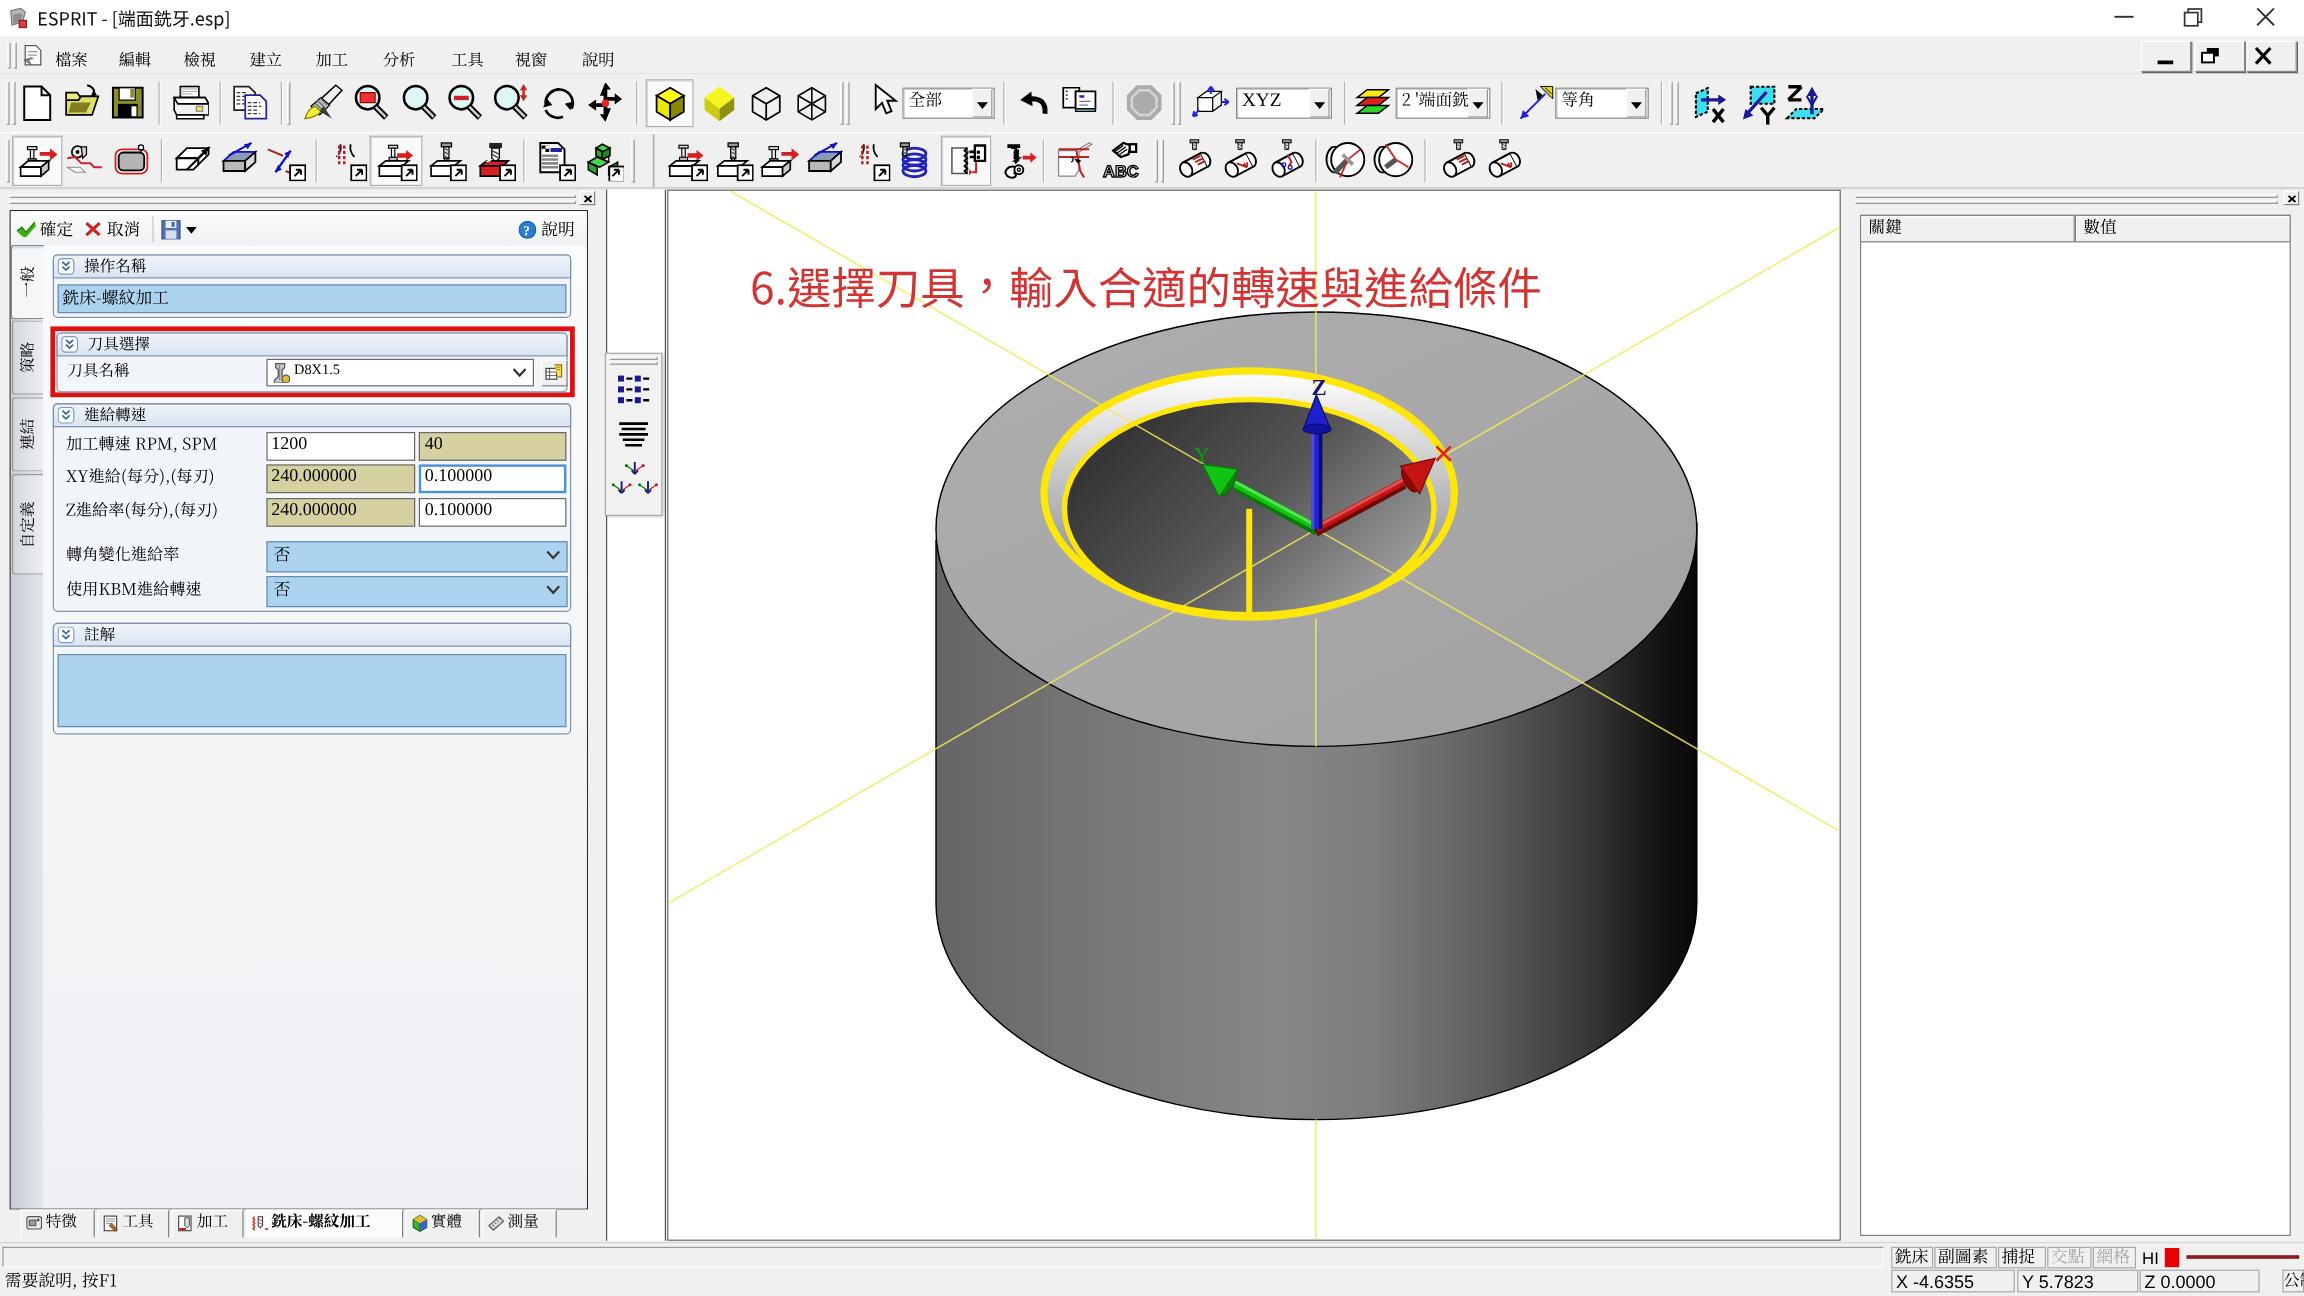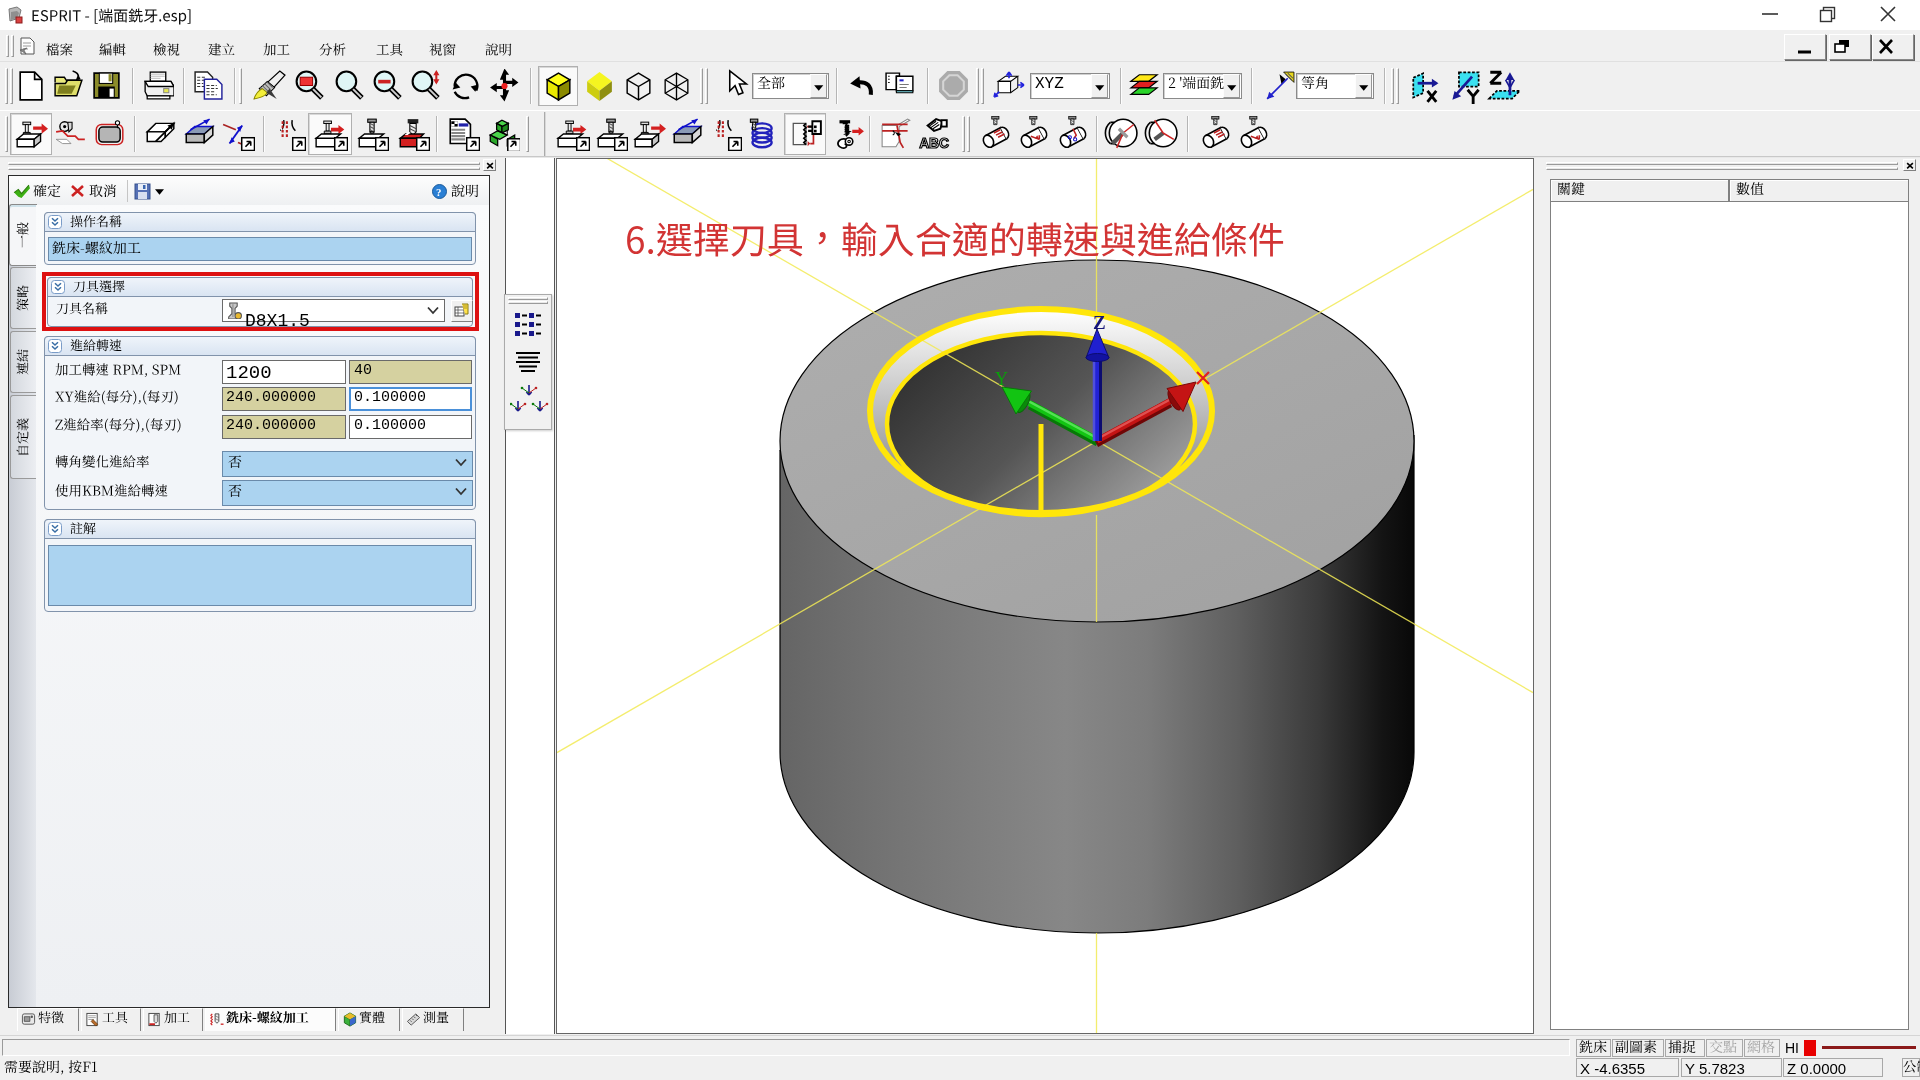--- a/index.html
+++ b/index.html
@@ -1,16 +1,16 @@
 <!DOCTYPE html>
 <html><head><meta charset="utf-8"><style>
 *{margin:0;padding:0;box-sizing:border-box}
 body{width:1920px;height:1080px;position:relative;overflow:hidden;background:#f0f0f0;
  font-family:"Liberation Sans",sans-serif;-webkit-font-smoothing:antialiased}
-.ser{font-family:Liberation Mono, monospace}
+.ser{font-family:Liberation Serif, serif}
 .abs{position:absolute}
 .fld{position:absolute;border:1px solid #6a6a6a;background:#fff}
 .grip-v{position:absolute;width:3px;border-top:1px solid #fff;border-left:1px solid #fff;border-bottom:1px solid #9a9a9a;border-right:1px solid #9a9a9a;background:#e8e8e8}
 .grip-h{position:absolute;height:3px;border-top:1px solid #fff;border-left:1px solid #fff;border-bottom:1px solid #9a9a9a;border-right:1px solid #9a9a9a;background:#e8e8e8}
 .tbtn{position:absolute}
 .press{background:#fafafa;border:1px solid #b0b0b0;box-shadow:inset 1px 1px 0 #d8d8d8}
 .combo{position:absolute;background:#fff;border:1px solid #8a8a8a;box-shadow:inset 1px 1px 0 #d0d0d0}
 .cbtn{position:absolute;right:1px;top:1px;bottom:1px;width:17px;background:#f0f0f0;border:1px solid #969696;border-top-color:#fdfdfd;border-left-color:#fdfdfd}
 .cell{position:absolute;border:1px solid #a8a8a8;background:#f0f0f0}
 </style></head><body>
@@ -668,21 +668,21 @@
   </svg>
 <svg style="position:absolute;left:56px;top:302px;overflow:visible" width="54" height="16">
     <path transform="translate(0 11.2)" d="M1.1 -9.3L1.2 -9L5.3 -9C5.2 -5.7 4.9 -2.1 0.5 0.8L0.7 1C5.7 -1.7 6.1 -5.4 6.3 -9L10.5 -9C10.3 -4.6 10.1 -1 9.6 -0.5C9.4 -0.4 9.3 -0.3 9 -0.3C8.7 -0.3 7.6 -0.4 6.9 -0.5L6.8 -0.3C7.5 -0.2 8.2 0 8.4 0.2C8.6 0.3 8.7 0.6 8.7 0.9C9.4 0.9 9.9 0.7 10.3 0.2C11 -0.6 11.2 -4.1 11.3 -8.8C11.6 -8.9 11.8 -8.9 11.9 -9L10.8 -9.9L10.3 -9.3ZM20.7 -1.6L20.7 -1.4C22.4 -0.7 23.6 0.1 24.2 0.8C25.1 1.6 26.5 -0.4 20.7 -1.6ZM17.6 -1.8C16.8 -1 15.1 0.2 13.6 0.8L13.7 1C15.4 0.5 17.2 -0.4 18.2 -1.1C18.5 -1 18.7 -1.1 18.8 -1.2ZM17 -7.8L22 -7.8L22 -6.4L17 -6.4ZM17 -8.2L17 -9.7L22 -9.7L22 -8.2ZM16.2 -10L16.2 -2.5L13.5 -2.5L13.7 -2.1L25.2 -2.1C25.4 -2.1 25.5 -2.2 25.5 -2.3C25.1 -2.7 24.3 -3.3 24.3 -3.3L23.7 -2.5L22.9 -2.5L22.9 -9.5C23.2 -9.6 23.4 -9.7 23.5 -9.8L22.4 -10.6L21.9 -10L17.2 -10L16.2 -10.5ZM17 -6L22 -6L22 -4.5L17 -4.5ZM17 -4.1L22 -4.1L22 -2.5L17 -2.5ZM34.6 -9C33.9 -7.8 33 -6.6 31.8 -5.6C32 -6.1 31.5 -7.1 29.7 -7.7C30.2 -8.1 30.6 -8.5 31 -9ZM31.2 -10.9C30.3 -9.1 28.5 -7.1 26.7 -6L26.9 -5.8C27.8 -6.3 28.7 -6.8 29.4 -7.5C30.1 -6.9 30.9 -6.1 31.2 -5.4C31.3 -5.4 31.4 -5.3 31.5 -5.3C30.1 -4.1 28.3 -3.1 26.4 -2.4L26.6 -2.2C27.9 -2.6 29.1 -3.1 30.2 -3.7L30.2 1L30.3 1C30.8 1 31 0.8 31 0.7L31 0L36.4 0L36.4 1L36.5 1C36.8 1 37.3 0.7 37.3 0.7L37.3 -3.6C37.5 -3.7 37.8 -3.8 37.8 -3.9L36.8 -4.7L36.3 -4.2L31.2 -4.2L31.1 -4.2C33.1 -5.5 34.6 -7.1 35.7 -8.8C36 -8.9 36.2 -8.9 36.3 -9L35.3 -10L34.6 -9.4L31.4 -9.4C31.6 -9.7 31.9 -10 32.1 -10.3C32.4 -10.2 32.5 -10.3 32.6 -10.4ZM36.4 -0.4L31 -0.4L31 -3.8L36.4 -3.8ZM50.6 -9.9L49.6 -10.8C48.4 -10.4 45.8 -9.8 43.8 -9.5L43.8 -9.3C46.1 -9.3 48.6 -9.7 50 -10C50.3 -9.9 50.5 -9.9 50.6 -9.9ZM50.7 -9.1L49.5 -9.6C49.2 -8.6 48.7 -7.4 48.3 -6.7L48.5 -6.6C49.1 -7.2 49.8 -8.1 50.2 -8.9C50.5 -8.9 50.6 -9 50.7 -9.1ZM46.3 -9.4L46.1 -9.3C46.5 -8.9 46.9 -8.2 47 -7.6C47.7 -7 48.5 -8.5 46.3 -9.4ZM44.4 -9L44.2 -8.9C44.6 -8.5 45 -7.7 45 -7.1C45.7 -6.5 46.5 -8 44.4 -9ZM43.5 -7.6L43 -6.9L42.4 -6.9L42.4 -9.6C42.9 -9.8 43.4 -9.9 43.7 -10C44 -9.9 44.3 -9.9 44.4 -10L43.3 -10.9C42.5 -10.4 40.9 -9.6 39.6 -9.3L39.7 -9C40.3 -9.1 41 -9.3 41.6 -9.4L41.6 -6.9L39.6 -6.9L39.7 -6.5L41.4 -6.5C41 -4.7 40.4 -2.9 39.4 -1.5L39.6 -1.3C40.4 -2.2 41.1 -3.3 41.6 -4.4L41.6 1L41.8 1C42.2 1 42.4 0.8 42.4 0.7L42.4 -5.5C42.9 -4.9 43.3 -4.1 43.5 -3.5C44.2 -3 44.8 -4.5 42.4 -5.9L42.4 -6.5L44.1 -6.5C44.3 -6.5 44.4 -6.5 44.5 -6.7C44.1 -7.1 43.5 -7.6 43.5 -7.6ZM46.9 -4.4L45.3 -4.4L45.3 -5.9L46.9 -5.9ZM47.6 -4.4L47.6 -5.9L49.3 -5.9L49.3 -4.4ZM46.9 -4.1L46.9 -2.4L45.3 -2.4L45.3 -4.1ZM47.6 -4.1L49.3 -4.1L49.3 -2.4L47.6 -2.4ZM45.3 0.7L45.3 -2L49.3 -2L49.3 -0.3C49.3 -0.1 49.2 0 49 0C48.8 0 47.7 -0.1 47.7 -0.1L47.7 0.1C48.2 0.1 48.4 0.2 48.6 0.4C48.8 0.5 48.8 0.7 48.9 0.9C50 0.8 50.1 0.4 50.1 -0.2L50.1 -2L51.3 -2C51.5 -2 51.6 -2.1 51.6 -2.2C51.3 -2.6 50.7 -3.2 50.7 -3.2L50.3 -2.4L50.1 -2.4L50.1 -5.8C50.3 -5.8 50.6 -5.9 50.7 -6L49.6 -6.9L49.2 -6.3L47.6 -6.3L47.6 -6.9C47.9 -7 48 -7.1 48.1 -7.3L46.9 -7.4L46.9 -6.3L45.4 -6.3L44.5 -6.7L44.5 -2.4L43.1 -2.4L43.2 -2L44.5 -2L44.5 1L44.7 1C45 1 45.3 0.8 45.3 0.7Z" fill="#000"></path>
   </svg>
 <div class="fld" style="left:222px;top:299px;width:223px;height:23px"></div>
 <svg style="position:absolute;left:226px;top:302px;" width="16" height="17" viewBox="0 0 14 16">
     <path d="M3 1h7v3l-2 2v5l3 3v2H2v-2l3-3V6L3 4z" fill="#c8c8c8" stroke="#555" stroke-width="1"></path>
     <path d="M6 2v12" stroke="#888"></path>
     <circle cx="11" cy="13" r="3" fill="#e8b830" stroke="#555"></circle>
   </svg>
-<div class="abs ser" style="left:245px;top:311px;font-size:18px">D8X1.5</div>
+<div class="abs ser" style="left:245px;top:301px;font-size:12px">D8X1.5</div>
 <svg style="position:absolute;left:427px;top:306px;" width="12" height="9" viewBox="0 0 12 8">
     <path d="M1 1l5 5.5L11 1" fill="none" stroke="#333" stroke-width="1.8"></path>
   </svg>
 <div style="position:absolute;left:451px;top:300px;width:22px;height:22px;background:#f0f0f0;border:1px solid #808080;border-top-color:#fff;border-left-color:#fff"></div>
 <svg style="position:absolute;left:454px;top:303px;" width="16" height="16" viewBox="0 0 16 16">
     <rect x="1" y="4" width="9" height="9" fill="#fff" stroke="#444"></rect>
     <path d="M1 7h9M1 10h9M4 4v9" stroke="#444" stroke-width=".7"></path>
     <path d="M8 1h6v10h-3" fill="#ffe14a" stroke="#8a7a10"></path>
     <path d="M9 3h4M9 5h4" stroke="#8a7a10" stroke-width=".7"></path>
   </svg>
@@ -692,21 +692,21 @@
     <rect x=".5" y=".5" width="13" height="13" rx="3" fill="#fff" stroke="#7a9cc8"></rect>
     <path d="M4 3.2l3 2.8 3-2.8M4 7.2l3 2.8 3-2.8" fill="none" stroke="#3a6ea5" stroke-width="1.5"></path>
   </svg>
 <svg style="position:absolute;left:70px;top:339px;overflow:visible" width="54" height="16">
     <path transform="translate(0 11.2)" d="M1.4 -10.9L1.3 -10.8C1.8 -10.3 2.6 -9.4 2.8 -8.7C3.7 -8.2 4.2 -10 1.4 -10.9ZM7.8 -10.9L7.7 -10.8C8 -10.3 8.4 -9.6 8.4 -8.9C9.2 -8.2 10.1 -9.9 7.8 -10.9ZM1.2 -4.8C1.1 -4.8 0.9 -4.7 0.7 -4.6L1.4 -4L1.8 -4.2L3.3 -4.2C2.9 -2.4 1.9 -0.4 0.5 0.8L0.6 1C1.6 0.4 2.4 -0.5 3 -1.4C4 0.3 5.5 0.7 8.2 0.7C9.1 0.7 11.2 0.7 12 0.7C12 0.3 12.2 0 12.6 0L12.6 -0.2C11.5 -0.2 9.2 -0.2 8.2 -0.2C5.6 -0.2 4.1 -0.4 3.2 -1.7C3.6 -2.5 4 -3.3 4.2 -4.1C4.5 -4.1 4.6 -4.2 4.7 -4.3L3.8 -5.1L3.2 -4.6L2 -4.6C2.5 -5.3 3.3 -6.4 3.7 -7C4 -7 4.3 -7.1 4.5 -7.2L3.5 -8.1L3 -7.6L0.7 -7.6L0.8 -7.2L2.9 -7.2C2.5 -6.5 1.8 -5.5 1.2 -4.8ZM11 -9.3L10.5 -8.5L6.4 -8.5L6.2 -8.6C6.4 -9.1 6.7 -9.7 6.9 -10.2C7.2 -10.2 7.3 -10.3 7.4 -10.5L6 -10.9C5.6 -9 4.8 -7 4 -5.8L4.2 -5.7C4.6 -6.1 5 -6.6 5.4 -7.2L5.4 -0.7L5.5 -0.7C5.9 -0.7 6.2 -0.9 6.2 -0.9L6.2 -1.6L12 -1.6C12.1 -1.6 12.3 -1.7 12.3 -1.8C11.9 -2.2 11.2 -2.8 11.2 -2.8L10.6 -2L9.1 -2L9.1 -3.8L11.5 -3.8C11.6 -3.8 11.8 -3.9 11.8 -4.1C11.4 -4.4 10.8 -5 10.8 -5L10.2 -4.2L9.1 -4.2L9.1 -6L11.5 -6C11.6 -6 11.8 -6.1 11.8 -6.2C11.4 -6.6 10.8 -7.1 10.8 -7.1L10.2 -6.4L9.1 -6.4L9.1 -8.2L11.8 -8.2C11.9 -8.2 12.1 -8.2 12.1 -8.4C11.7 -8.8 11 -9.3 11 -9.3ZM8.3 -2L6.2 -2L6.2 -3.8L8.3 -3.8ZM8.3 -4.2L6.2 -4.2L6.2 -6L8.3 -6ZM8.3 -6.4L6.2 -6.4L6.2 -8.2L8.3 -8.2ZM23 -6.9L22.4 -6.2L19.1 -6.2L19.3 -5.8L23.7 -5.8C23.9 -5.8 24 -5.8 24.1 -6C23.7 -6.4 23 -6.9 23 -6.9ZM14.7 -2.4L14.4 -2.4C14.5 -1.5 14.1 -0.6 13.7 -0.2C13.5 0 13.4 0.3 13.5 0.5C13.7 0.7 14.2 0.6 14.4 0.3C14.7 -0.1 15 -1.1 14.7 -2.4ZM16.9 -2.8L16.8 -2.7C17.1 -2.1 17.5 -1.2 17.5 -0.4C18.2 0.2 19 -1.4 16.9 -2.8ZM15.7 -2.5L15.5 -2.5C15.7 -1.8 15.8 -0.7 15.7 0.1C16.3 0.9 17.2 -0.7 15.7 -2.5ZM16.7 -5.6L16.5 -5.5C16.8 -5.1 17 -4.6 17.2 -4.1L14.5 -3.9C15.8 -5.1 17.1 -6.7 17.8 -7.9C18.1 -7.8 18.3 -7.9 18.3 -8L17.2 -8.7C17 -8.3 16.7 -7.6 16.3 -7C15.5 -7 14.9 -7 14.4 -7C15.2 -7.8 16.1 -9.1 16.7 -10C16.9 -10 17.1 -10.1 17.1 -10.2L15.9 -10.8C15.6 -9.8 14.7 -7.9 13.9 -7.2C13.9 -7.1 13.6 -7 13.6 -7L14.1 -5.9C14.2 -5.9 14.2 -6 14.3 -6.1C14.9 -6.3 15.5 -6.4 16 -6.6C15.4 -5.6 14.6 -4.7 14 -4.1C13.9 -4 13.7 -4 13.7 -4L14.1 -2.8C14.2 -2.9 14.3 -2.9 14.4 -3.1C15.5 -3.3 16.5 -3.6 17.3 -3.8C17.3 -3.5 17.4 -3.2 17.4 -3C18.1 -2.3 18.9 -4 16.7 -5.6ZM23.3 -3.8L23.3 -0.5L19.9 -0.5L19.9 -3.8ZM19.9 0.6L19.9 -0.1L23.3 -0.1L23.3 0.8L23.4 0.8C23.7 0.8 24.1 0.6 24.1 0.5L24.1 -3.7C24.3 -3.7 24.5 -3.8 24.6 -3.9L23.6 -4.7L23.1 -4.2L19.9 -4.2L19 -4.6L19 0.9L19.2 0.9C19.5 0.9 19.9 0.7 19.9 0.6ZM22.4 -10.5L21.1 -11C20.3 -8.8 18.9 -6.9 17.5 -5.7L17.7 -5.5C19.2 -6.4 20.6 -8 21.7 -9.9C22.4 -8.3 23.6 -6.7 25 -5.8C25.1 -6.1 25.3 -6.3 25.6 -6.4L25.6 -6.6C24.2 -7.3 22.6 -8.8 21.9 -10.2L21.9 -10.3C22.2 -10.2 22.3 -10.3 22.4 -10.5ZM32.9 -2L32.7 -1.9C33.1 -1.5 33.4 -0.9 33.5 -0.4C34.2 0.3 35.1 -1.3 32.9 -2ZM32.2 -8.3L32.2 -4.7L32.4 -4.7C32.7 -4.7 33 -4.9 33 -5L33 -5.4L34.5 -5.4L34.5 -4.1C33.3 -4 32.4 -3.9 31.8 -3.9L32.3 -2.9C32.4 -3 32.5 -3 32.6 -3.2C34.5 -3.5 35.9 -3.8 36.9 -4.1C37.2 -3.8 37.4 -3.5 37.5 -3.3C38.3 -2.9 38.6 -4.4 36 -5L35.9 -4.9C36.2 -4.8 36.4 -4.5 36.7 -4.3L35.3 -4.2L35.3 -5.4L36.8 -5.4L36.8 -4.9L36.9 -4.9C37.2 -4.9 37.6 -5.1 37.6 -5.2L37.6 -7.9C37.8 -7.9 38 -8 38.1 -8.1L37.1 -8.8L36.7 -8.3L35.3 -8.3L35.3 -9.2L38.1 -9.2C38.2 -9.2 38.4 -9.3 38.4 -9.4C38 -9.8 37.3 -10.3 37.3 -10.3L36.8 -9.6L35.3 -9.6L35.3 -10.4C35.6 -10.4 35.7 -10.5 35.8 -10.7L34.5 -10.9L34.5 -9.6L31.9 -9.6L32 -9.2L34.5 -9.2L34.5 -8.3L33.1 -8.3L32.2 -8.7ZM34.5 -6.7L34.5 -5.7L33 -5.7L33 -6.7ZM35.3 -6.7L36.8 -6.7L36.8 -5.7L35.3 -5.7ZM34.5 -7L33 -7L33 -8L34.5 -8ZM35.3 -7L35.3 -8L36.8 -8L36.8 -7ZM35.7 -3.6L35.7 -2.5L31.8 -2.5L31.9 -2.1L35.7 -2.1L35.7 -0.2C35.7 0 35.6 0 35.4 0C35.2 0 34 -0.1 34 -0.1L34 0.1C34.5 0.2 34.8 0.3 35 0.4C35.1 0.6 35.2 0.8 35.2 1C36.4 0.9 36.5 0.5 36.5 -0.2L36.5 -2.1L38.2 -2.1C38.4 -2.1 38.5 -2.1 38.5 -2.3C38.2 -2.7 37.6 -3.1 37.6 -3.1L37.1 -2.5L36.5 -2.5L36.5 -3.1C36.8 -3.2 36.9 -3.3 37 -3.5ZM27.1 -7.6L27.1 -2.9L27.2 -2.9C27.5 -2.9 27.9 -3 27.9 -3.1L27.9 -3.6L28.8 -3.6L28.8 -2.1L26.5 -2.1L26.6 -1.7L28.8 -1.7L28.8 1L29 1C29.4 1 29.6 0.8 29.6 0.7L29.6 -1.7L31.7 -1.7C31.9 -1.7 32 -1.8 32 -1.9C31.6 -2.3 31 -2.8 31 -2.8L30.4 -2.1L29.6 -2.1L29.6 -3.6L30.6 -3.6L30.6 -3L30.7 -3C30.9 -3 31.3 -3.2 31.3 -3.3L31.3 -7.1C31.6 -7.1 31.7 -7.2 31.8 -7.3L30.9 -8.1L30.5 -7.6L29.6 -7.6L29.6 -8.7L31.7 -8.7C31.9 -8.7 32.1 -8.8 32.1 -8.9C31.7 -9.3 31 -9.8 31 -9.8L30.5 -9.1L29.6 -9.1L29.6 -10.4C29.9 -10.5 30 -10.6 30.1 -10.8L28.8 -10.9L28.8 -9.1L26.6 -9.1L26.7 -8.7L28.8 -8.7L28.8 -7.6L27.9 -7.6L27.1 -8ZM28.9 -5.4L28.9 -4L27.9 -4L27.9 -5.4ZM29.6 -5.4L30.6 -5.4L30.6 -4L29.6 -4ZM28.9 -5.8L27.9 -5.8L27.9 -7.2L28.9 -7.2ZM29.6 -5.8L29.6 -7.2L30.6 -7.2L30.6 -5.8ZM40.4 -10.9L40.3 -10.8C40.8 -10.3 41.6 -9.4 41.8 -8.7C42.7 -8.2 43.2 -10 40.4 -10.9ZM40.2 -4.8C40.1 -4.8 39.9 -4.7 39.7 -4.6L40.4 -4L40.8 -4.2L42.3 -4.2C41.9 -2.4 40.9 -0.4 39.5 0.8L39.6 1C40.6 0.4 41.4 -0.5 42 -1.4C43 0.3 44.5 0.7 47.2 0.7C48.1 0.7 50.2 0.7 51 0.7C51 0.3 51.2 0 51.6 0L51.6 -0.2C50.5 -0.2 48.2 -0.2 47.2 -0.2C44.6 -0.2 43.1 -0.4 42.2 -1.7C42.6 -2.5 43 -3.3 43.2 -4.1C43.5 -4.1 43.6 -4.2 43.7 -4.3L42.8 -5.1L42.2 -4.6L41 -4.6C41.5 -5.3 42.3 -6.4 42.7 -7C43 -7 43.3 -7.1 43.5 -7.2L42.5 -8.1L42 -7.6L39.6 -7.6L39.8 -7.2L41.9 -7.2C41.5 -6.5 40.8 -5.5 40.2 -4.8ZM49.9 -9.9L49.3 -9.2L47.5 -9.2L47.5 -10.4C47.9 -10.5 48 -10.6 48 -10.8L46.7 -10.9L46.7 -9.2L43.4 -9.2L43.5 -8.8L46.7 -8.8L46.7 -7.5L45 -7.5L44.2 -7.9L44.2 -4.2L44.3 -4.2C44.6 -4.2 45 -4.4 45 -4.5L45 -4.9L46.4 -4.9C45.7 -3.6 44.6 -2.4 43.3 -1.5L43.4 -1.3C44.7 -2 45.9 -2.8 46.7 -3.9L46.7 -0.5L46.9 -0.5C47.2 -0.5 47.5 -0.7 47.5 -0.8L47.5 -4.2C48.5 -3.5 49.6 -2.5 50 -1.7C51 -1.2 51.3 -3.2 47.5 -4.4L47.5 -4.9L49.3 -4.9L49.3 -4.3L49.4 -4.3C49.7 -4.3 50.1 -4.5 50.1 -4.6L50.1 -7C50.3 -7 50.5 -7.1 50.6 -7.2L49.6 -8L49.1 -7.5L47.5 -7.5L47.5 -8.8L50.7 -8.8C50.9 -8.8 51 -8.9 51 -9C50.6 -9.4 49.9 -9.9 49.9 -9.9ZM46.7 -7.1L46.7 -5.3L45 -5.3L45 -7.1ZM47.5 -7.1L49.3 -7.1L49.3 -5.3L47.5 -5.3Z" fill="#000"></path>
   </svg>
 <svg style="position:absolute;left:55px;top:363px;overflow:visible" width="128" height="17">
     <path transform="translate(0 11.6)" d="M8 -9L8 0.7L8.1 0.7C8.5 0.7 8.8 0.5 8.8 0.4L8.8 -0.6L11.3 -0.6L11.3 0.6L11.5 0.6C11.8 0.6 12.2 0.3 12.2 0.2L12.2 -8.4C12.5 -8.5 12.8 -8.6 12.9 -8.7L11.7 -9.6L11.2 -9L8.9 -9L8 -9.5ZM11.3 -1L8.8 -1L8.8 -8.6L11.3 -8.6ZM2.9 -11.3C2.9 -10.3 2.9 -9.4 2.9 -8.4L0.7 -8.4L0.8 -8L2.9 -8C2.8 -4.9 2.3 -1.7 0.4 0.8L0.6 1C3.1 -1.5 3.6 -4.9 3.8 -8L5.7 -8C5.6 -3.7 5.4 -1 4.9 -0.5C4.8 -0.4 4.7 -0.3 4.4 -0.3C4.1 -0.3 3.2 -0.4 2.7 -0.5L2.6 -0.2C3.2 -0.2 3.7 0 3.9 0.1C4.1 0.3 4.1 0.5 4.1 0.8C4.7 0.8 5.3 0.6 5.6 0.2C6.2 -0.5 6.5 -3.2 6.6 -7.9C6.9 -7.9 7.1 -8 7.2 -8.1L6.1 -9L5.6 -8.4L3.8 -8.4C3.8 -9.2 3.8 -10 3.8 -10.7C4.2 -10.8 4.3 -10.9 4.3 -11.1ZM14.1 -0.5L14.2 -0.1L26.1 -0.1C26.3 -0.1 26.4 -0.1 26.5 -0.3C26 -0.7 25.2 -1.4 25.2 -1.4L24.5 -0.5L20.7 -0.5L20.7 -8.9L25.2 -8.9C25.4 -8.9 25.5 -9 25.6 -9.1C25.1 -9.6 24.3 -10.2 24.3 -10.2L23.6 -9.3L15 -9.3L15.1 -8.9L19.8 -8.9L19.8 -0.5ZM34.2 -2.1L34 -2C34.4 -1.6 34.7 -0.9 34.8 -0.4C35.6 0.3 36.4 -1.4 34.2 -2.1ZM33.5 -8.7L33.5 -4.9L33.6 -4.9C33.9 -4.9 34.3 -5.1 34.3 -5.2L34.3 -5.6L35.8 -5.6L35.8 -4.3C34.6 -4.1 33.6 -4.1 33.1 -4L33.5 -3.1C33.7 -3.1 33.8 -3.2 33.9 -3.3C35.8 -3.7 37.3 -4 38.4 -4.2C38.6 -4 38.8 -3.7 38.9 -3.4C39.7 -3 40.1 -4.6 37.4 -5.2L37.3 -5.1C37.6 -5 37.8 -4.7 38.1 -4.5L36.6 -4.3L36.6 -5.6L38.2 -5.6L38.2 -5.1L38.4 -5.1C38.7 -5.1 39.1 -5.3 39.1 -5.4L39.1 -8.2C39.3 -8.2 39.5 -8.3 39.5 -8.4L38.6 -9.1L38.1 -8.7L36.6 -8.7L36.6 -9.6L39.5 -9.6C39.7 -9.6 39.9 -9.7 39.9 -9.8C39.5 -10.2 38.8 -10.7 38.8 -10.7L38.2 -10L36.6 -10L36.6 -10.8C37 -10.8 37.1 -10.9 37.1 -11.1L35.8 -11.3L35.8 -10L33.1 -10L33.2 -9.6L35.8 -9.6L35.8 -8.7L34.4 -8.7L33.5 -9.1ZM35.8 -6.9L35.8 -6L34.3 -6L34.3 -6.9ZM36.6 -6.9L38.2 -6.9L38.2 -6L36.6 -6ZM35.8 -7.3L34.3 -7.3L34.3 -8.3L35.8 -8.3ZM36.6 -7.3L36.6 -8.3L38.2 -8.3L38.2 -7.3ZM37.1 -3.8L37.1 -2.6L33 -2.6L33.1 -2.2L37.1 -2.2L37.1 -0.2C37.1 0 37 0 36.8 0C36.5 0 35.3 -0.1 35.3 -0.1L35.3 0.1C35.8 0.2 36.1 0.3 36.3 0.5C36.5 0.6 36.5 0.8 36.6 1.1C37.8 1 37.9 0.5 37.9 -0.2L37.9 -2.2L39.7 -2.2C39.9 -2.2 40 -2.2 40 -2.4C39.6 -2.8 39.1 -3.3 39.1 -3.3L38.5 -2.6L37.9 -2.6L37.9 -3.3C38.2 -3.3 38.3 -3.4 38.4 -3.6ZM28.1 -7.9L28.1 -3L28.3 -3C28.6 -3 28.9 -3.1 28.9 -3.2L28.9 -3.8L29.9 -3.8L29.9 -2.2L27.5 -2.2L27.6 -1.8L29.9 -1.8L29.9 1L30.1 1C30.5 1 30.8 0.8 30.8 0.8L30.8 -1.8L32.9 -1.8C33.1 -1.8 33.3 -1.8 33.3 -2C32.9 -2.4 32.2 -2.9 32.2 -2.9L31.6 -2.2L30.8 -2.2L30.8 -3.8L31.8 -3.8L31.8 -3.1L31.9 -3.1C32.1 -3.1 32.5 -3.3 32.5 -3.4L32.5 -7.4C32.8 -7.4 33 -7.5 33 -7.6L32.1 -8.4L31.6 -7.9L30.8 -7.9L30.8 -9.1L33 -9.1C33.2 -9.1 33.3 -9.1 33.3 -9.3C32.9 -9.7 32.2 -10.2 32.2 -10.2L31.6 -9.4L30.8 -9.4L30.8 -10.8C31.1 -10.9 31.2 -11 31.2 -11.2L29.9 -11.3L29.9 -9.4L27.7 -9.4L27.8 -9.1L29.9 -9.1L29.9 -7.9L29 -7.9L28.1 -8.3ZM30 -5.6L30 -4.1L28.9 -4.1L28.9 -5.6ZM30.7 -5.6L31.8 -5.6L31.8 -4.1L30.7 -4.1ZM30 -6L28.9 -6L28.9 -7.5L30 -7.5ZM30.7 -6L30.7 -7.5L31.8 -7.5L31.8 -6ZM41.9 -11.3L41.8 -11.2C42.4 -10.7 43.2 -9.8 43.4 -9.1C44.3 -8.5 44.9 -10.4 41.9 -11.3ZM41.8 -5C41.6 -5 41.4 -4.9 41.3 -4.8L42 -4.1L42.3 -4.4L43.9 -4.4C43.5 -2.5 42.5 -0.4 41 0.9L41.1 1.1C42.2 0.4 43 -0.5 43.6 -1.5C44.7 0.3 46.2 0.7 49 0.7C49.9 0.7 52.1 0.7 53 0.7C53 0.4 53.2 0 53.6 0L53.6 -0.2C52.5 -0.2 50 -0.2 49 -0.2C46.4 -0.2 44.8 -0.4 43.8 -1.7C44.3 -2.6 44.6 -3.4 44.8 -4.3C45.1 -4.3 45.3 -4.3 45.4 -4.5L44.4 -5.3L43.9 -4.8L42.5 -4.8C43.1 -5.5 43.9 -6.6 44.3 -7.3C44.7 -7.3 45 -7.4 45.1 -7.5L44.1 -8.4L43.6 -7.9L41.2 -7.9L41.3 -7.5L43.5 -7.5C43.1 -6.7 42.3 -5.7 41.8 -5ZM51.8 -10.3L51.2 -9.5L49.4 -9.5L49.4 -10.8C49.7 -10.9 49.8 -11 49.9 -11.2L48.5 -11.4L48.5 -9.5L45.1 -9.5L45.2 -9.2L48.5 -9.2L48.5 -7.8L46.8 -7.8L45.9 -8.2L45.9 -4.4L46 -4.4C46.4 -4.4 46.7 -4.6 46.7 -4.6L46.7 -5.1L48.2 -5.1C47.4 -3.7 46.3 -2.5 44.9 -1.6L45.1 -1.4C46.5 -2.1 47.6 -3 48.5 -4L48.5 -0.6L48.7 -0.6C49 -0.6 49.4 -0.8 49.4 -0.9L49.4 -4.3C50.3 -3.7 51.5 -2.6 51.9 -1.8C52.9 -1.3 53.3 -3.3 49.4 -4.6L49.4 -5.1L51.2 -5.1L51.2 -4.5L51.3 -4.5C51.6 -4.5 52 -4.7 52 -4.8L52 -7.2C52.3 -7.3 52.5 -7.4 52.6 -7.5L51.5 -8.3L51 -7.8L49.4 -7.8L49.4 -9.2L52.6 -9.2C52.8 -9.2 52.9 -9.2 53 -9.4C52.5 -9.8 51.8 -10.3 51.8 -10.3ZM48.5 -7.4L48.5 -5.5L46.7 -5.5L46.7 -7.4ZM49.4 -7.4L51.2 -7.4L51.2 -5.5L49.4 -5.5ZM58.2 -9.4L59.6 -9.3C59.6 -8 59.6 -6.6 59.6 -5.3L59.6 -4.5C59.6 -3.2 59.6 -1.8 59.6 -0.5L58.2 -0.4L58.2 0L62.2 0L62.2 -0.4L60.8 -0.5C60.8 -1.8 60.8 -3.2 60.8 -4.6L61.8 -4.6C63 -4.6 63.3 -4.2 63.7 -3.1L64.3 -0.8C64.5 -0.1 64.8 0.1 65.7 0.1C66.2 0.1 66.6 0.1 66.9 0L66.9 -0.4L65.6 -0.5L64.8 -3C64.6 -4 64.2 -4.6 63.1 -4.8C64.8 -5.1 65.7 -6.1 65.7 -7.3C65.7 -8.9 64.5 -9.8 62.3 -9.8L58.2 -9.8ZM60.8 -9.4L62.1 -9.4C63.8 -9.4 64.5 -8.6 64.5 -7.3C64.5 -6 63.7 -5 62.2 -5L60.8 -5C60.8 -6.7 60.8 -8.1 60.8 -9.4ZM67.8 -9.4L69.2 -9.3C69.2 -8 69.2 -6.6 69.2 -5.3L69.2 -4.5C69.2 -3.2 69.2 -1.8 69.2 -0.5L67.8 -0.4L67.8 0L72 0L72 -0.4L70.4 -0.5L70.4 -4L71.2 -4C74.1 -4 75.3 -5.3 75.3 -7C75.3 -8.7 74.1 -9.8 71.6 -9.8L67.8 -9.8ZM70.4 -4.5L70.4 -5.3C70.4 -6.7 70.4 -8 70.4 -9.4L71.6 -9.4C73.3 -9.4 74.1 -8.5 74.1 -7C74.1 -5.5 73.3 -4.5 71.2 -4.5ZM85.6 0L88.2 0L88.2 -0.4L86.8 -0.5C86.8 -1.8 86.8 -3.2 86.8 -4.5L86.8 -5.3C86.8 -6.6 86.8 -8 86.8 -9.3L88.2 -9.4L88.2 -9.8L85.6 -9.8L82.3 -1.6L78.9 -9.8L76.3 -9.8L76.3 -9.4L77.7 -9.3L77.7 -0.6L76.3 -0.4L76.3 0L79.6 0L79.6 -0.4L78.2 -0.6L78.2 -5.2L78.1 -8.8L81.7 0L82.2 0L85.7 -8.8L85.6 -4.4C85.6 -3.2 85.6 -1.8 85.6 -0.5L84.2 -0.4L84.2 0ZM90 2.4C91.2 1.9 91.9 1 91.9 -0.3C91.9 -0.6 91.9 -0.9 91.8 -1.1C91.6 -1.4 91.4 -1.4 91.1 -1.4C90.6 -1.4 90.3 -1.1 90.3 -0.6C90.3 -0.3 90.5 -0.1 90.9 0.1L91.3 0.4C91.1 1.2 90.7 1.6 89.8 2ZM100.4 0.2C102.4 0.2 103.8 -0.8 103.8 -2.5C103.8 -3.9 103.2 -4.7 101.1 -5.5L100.5 -5.8C99.4 -6.2 98.8 -6.8 98.8 -7.8C98.8 -9 99.7 -9.6 101 -9.6C101.5 -9.6 101.9 -9.5 102.3 -9.2L102.7 -7.4L103.3 -7.4L103.3 -9.3C102.7 -9.8 101.9 -10.1 100.9 -10.1C99.2 -10.1 97.8 -9.2 97.8 -7.5C97.8 -6.1 98.6 -5.3 100.2 -4.6L100.8 -4.3C102.2 -3.7 102.7 -3.2 102.7 -2.2C102.7 -0.9 101.7 -0.3 100.3 -0.3C99.6 -0.3 99.1 -0.4 98.5 -0.7L98.1 -2.6L97.6 -2.6L97.5 -0.6C98.2 -0.1 99.2 0.2 100.4 0.2ZM105.2 -9.4L106.6 -9.3C106.6 -8 106.6 -6.6 106.6 -5.3L106.6 -4.5C106.6 -3.2 106.6 -1.8 106.6 -0.5L105.2 -0.4L105.2 0L109.3 0L109.3 -0.4L107.8 -0.5L107.8 -4L108.6 -4C111.4 -4 112.6 -5.3 112.6 -7C112.6 -8.7 111.5 -9.8 109 -9.8L105.2 -9.8ZM107.8 -4.5L107.8 -5.3C107.8 -6.7 107.8 -8 107.8 -9.4L108.9 -9.4C110.6 -9.4 111.4 -8.5 111.4 -7C111.4 -5.5 110.6 -4.5 108.6 -4.5ZM122.9 0L125.6 0L125.6 -0.4L124.2 -0.5C124.1 -1.8 124.1 -3.2 124.1 -4.5L124.1 -5.3C124.1 -6.6 124.1 -8 124.2 -9.3L125.5 -9.4L125.5 -9.8L122.9 -9.8L119.6 -1.6L116.2 -9.8L113.7 -9.8L113.7 -9.4L115 -9.3L115 -0.6L113.7 -0.4L113.7 0L117 0L117 -0.4L115.5 -0.6L115.5 -5.2L115.5 -8.8L119.1 0L119.5 0L123 -8.8L123 -4.4C123 -3.2 123 -1.8 122.9 -0.5L121.6 -0.4L121.6 0Z" fill="#000"></path>
   </svg>
 <div class="fld" style="left:222px;top:360px;width:124px;height:24px;background:#fff"></div>
-<div class="abs ser" style="left:226px;top:362px;font-size:19px">1200</div>
+<div class="abs ser" style="left:226px;top:362px;font-size:15px">1200</div>
 <div class="fld" style="left:349px;top:360px;width:123px;height:24px;background:#d5d1a0;border:1px solid #6a6a6a"></div>
 <div class="abs ser" style="left:354px;top:362px;font-size:15px">40</div>
 <svg style="position:absolute;left:55px;top:390px;overflow:visible" width="125" height="17">
     <path transform="translate(0 11.6)" d="M5.7 -9.4L7.1 -9.3L5 -5.7L2.8 -9.3L4.3 -9.4L4.3 -9.8L0.4 -9.8L0.4 -9.4L1.5 -9.3L4.2 -4.8L1.5 -0.5L0.2 -0.4L0.2 0L3.5 0L3.5 -0.4L2.1 -0.6L4.4 -4.4L6.7 -0.5L5.3 -0.4L5.3 0L9.2 0L9.2 -0.4L8 -0.5L5.2 -5.3L7.7 -9.3L9 -9.4L9 -9.8L5.7 -9.8ZM15.3 -9.4L16.7 -9.3L14.4 -4.5L12.1 -9.3L13.6 -9.4L13.6 -9.8L9.8 -9.8L9.8 -9.4L10.8 -9.3L13.5 -3.9C13.5 -2.3 13.5 -1.5 13.5 -0.5L11.9 -0.4L11.9 0L16.3 0L16.3 -0.4L14.7 -0.5C14.7 -1.5 14.7 -2.3 14.7 -4L17.3 -9.3L18.5 -9.4L18.5 -9.8L15.3 -9.8ZM20.2 -11.3L20 -11.2C20.6 -10.7 21.4 -9.8 21.6 -9.1C22.5 -8.5 23.1 -10.4 20.2 -11.3ZM26.9 -11.3L26.7 -11.2C27.1 -10.7 27.5 -9.9 27.5 -9.3C28.3 -8.6 29.2 -10.3 26.9 -11.3ZM20 -5C19.8 -5 19.6 -4.9 19.5 -4.8L20.2 -4.1L20.6 -4.4L22.1 -4.4C21.7 -2.5 20.7 -0.4 19.2 0.9L19.3 1.1C20.4 0.4 21.2 -0.5 21.8 -1.5C22.9 0.3 24.4 0.7 27.2 0.7C28.1 0.7 30.3 0.7 31.2 0.7C31.2 0.4 31.4 0 31.8 0L31.8 -0.2C30.7 -0.2 28.3 -0.2 27.2 -0.2C24.6 -0.2 23 -0.4 22 -1.7C22.5 -2.6 22.8 -3.4 23.1 -4.3C23.4 -4.3 23.5 -4.3 23.6 -4.5L22.6 -5.3L22.1 -4.8L20.8 -4.8C21.3 -5.5 22.1 -6.6 22.6 -7.3C22.9 -7.3 23.2 -7.4 23.4 -7.5L22.3 -8.4L21.8 -7.9L19.4 -7.9L19.5 -7.5L21.7 -7.5C21.3 -6.7 20.5 -5.7 20 -5ZM30.2 -9.6L29.6 -8.9L25.3 -8.9L25.2 -9C25.4 -9.5 25.6 -10 25.9 -10.6C26.2 -10.6 26.3 -10.7 26.4 -10.9L25 -11.3C24.5 -9.3 23.7 -7.3 22.9 -6L23.1 -5.9C23.5 -6.3 23.9 -6.9 24.3 -7.5L24.3 -0.7L24.5 -0.7C24.9 -0.7 25.2 -0.9 25.2 -1L25.2 -1.7L31.2 -1.7C31.3 -1.7 31.5 -1.8 31.5 -1.9C31.1 -2.3 30.3 -2.9 30.3 -2.9L29.7 -2.1L28.2 -2.1L28.2 -4L30.6 -4C30.8 -4 30.9 -4.1 31 -4.2C30.6 -4.6 29.9 -5.1 29.9 -5.1L29.3 -4.4L28.2 -4.4L28.2 -6.2L30.6 -6.2C30.8 -6.2 30.9 -6.3 31 -6.5C30.6 -6.9 29.9 -7.4 29.9 -7.4L29.3 -6.6L28.2 -6.6L28.2 -8.5L31 -8.5C31.1 -8.5 31.3 -8.5 31.3 -8.7C30.9 -9.1 30.2 -9.6 30.2 -9.6ZM27.3 -2.1L25.2 -2.1L25.2 -4L27.3 -4ZM27.3 -4.4L25.2 -4.4L25.2 -6.2L27.3 -6.2ZM27.3 -6.6L25.2 -6.6L25.2 -8.5L27.3 -8.5ZM42.6 -7.2L42 -6.4L38.6 -6.4L38.7 -6L43.4 -6C43.5 -6 43.7 -6.1 43.7 -6.2C43.3 -6.6 42.6 -7.2 42.6 -7.2ZM33.9 -2.5L33.7 -2.5C33.8 -1.6 33.4 -0.6 33 -0.2C32.8 0 32.6 0.3 32.8 0.5C33 0.8 33.5 0.7 33.7 0.4C34 -0.1 34.3 -1.1 33.9 -2.5ZM36.3 -2.9L36.1 -2.8C36.5 -2.2 36.9 -1.2 36.9 -0.4C37.6 0.3 38.4 -1.4 36.3 -2.9ZM35.1 -2.6L34.8 -2.6C35 -1.9 35.2 -0.8 35 0.1C35.7 0.9 36.6 -0.7 35.1 -2.6ZM36.1 -5.8L35.9 -5.7C36.1 -5.3 36.4 -4.8 36.6 -4.3L33.8 -4.1C35.1 -5.3 36.5 -7 37.3 -8.2C37.5 -8.1 37.7 -8.2 37.8 -8.3L36.6 -9.1C36.4 -8.6 36 -7.9 35.6 -7.3C34.9 -7.2 34.2 -7.2 33.6 -7.2C34.5 -8.1 35.5 -9.5 36 -10.4C36.3 -10.4 36.5 -10.5 36.5 -10.6L35.3 -11.2C34.9 -10.2 34 -8.2 33.2 -7.4C33.1 -7.4 32.9 -7.3 32.9 -7.3L33.3 -6.1C33.4 -6.2 33.5 -6.2 33.6 -6.4C34.2 -6.5 34.8 -6.7 35.3 -6.8C34.7 -5.8 33.9 -4.8 33.3 -4.2C33.2 -4.2 32.9 -4.1 32.9 -4.1L33.3 -2.9C33.5 -3 33.6 -3.1 33.7 -3.2C34.8 -3.5 35.9 -3.8 36.7 -4C36.7 -3.7 36.8 -3.4 36.8 -3.1C37.5 -2.4 38.3 -4.1 36.1 -5.8ZM42.9 -4L42.9 -0.5L39.3 -0.5L39.3 -4ZM39.3 0.6L39.3 -0.1L42.9 -0.1L42.9 0.8L43 0.8C43.3 0.8 43.7 0.6 43.7 0.6L43.7 -3.8C44 -3.9 44.2 -4 44.3 -4.1L43.2 -4.9L42.8 -4.3L39.4 -4.3L38.5 -4.8L38.5 0.9L38.6 0.9C39 0.9 39.3 0.7 39.3 0.6ZM42 -10.9L40.7 -11.4C39.8 -9.1 38.3 -7.1 36.9 -5.9L37.1 -5.7C38.7 -6.7 40.2 -8.3 41.3 -10.3C42 -8.6 43.3 -7 44.6 -6C44.7 -6.4 45 -6.6 45.3 -6.7L45.3 -6.8C43.9 -7.6 42.2 -9.1 41.5 -10.6L41.5 -10.7C41.8 -10.6 41.9 -10.7 42 -10.9ZM47.9 -4.1C47.9 -6.6 48.5 -8.4 50.2 -10.8L50 -11.1C47.9 -9 47 -6.8 47 -4.1C47 -1.4 47.9 0.8 50 2.9L50.2 2.7C48.5 0.2 47.9 -1.6 47.9 -4.1ZM55.9 -3.9L55.8 -3.8C56.5 -3.4 57.4 -2.7 57.7 -2C58.7 -1.6 59 -3.5 55.9 -3.9ZM56.2 -7.1L56.1 -6.9C56.7 -6.5 57.6 -5.8 58 -5.3C58.9 -4.8 59.2 -6.6 56.2 -7.1ZM62.5 -5.6L61.9 -4.8L61.3 -4.8C61.4 -5.6 61.4 -6.4 61.5 -7.4C61.7 -7.4 61.9 -7.5 62 -7.6L61 -8.5L60.5 -7.9L55.1 -7.9L54 -8.4C53.9 -7.5 53.8 -6.1 53.6 -4.8L51.2 -4.8L51.3 -4.4L53.5 -4.4C53.3 -3.4 53.2 -2.4 53 -1.7C52.8 -1.7 52.6 -1.6 52.5 -1.5L53.5 -0.7L53.9 -1.2L60 -1.2C59.9 -0.7 59.8 -0.4 59.6 -0.2C59.5 -0.1 59.4 -0.1 59.1 -0.1C58.8 -0.1 57.9 -0.1 57.3 -0.2L57.3 0.1C57.8 0.1 58.4 0.3 58.6 0.4C58.8 0.6 58.8 0.8 58.8 1.1C59.4 1.1 59.9 0.9 60.3 0.5C60.6 0.2 60.8 -0.4 60.9 -1.2L62.9 -1.2C63.1 -1.2 63.2 -1.3 63.3 -1.4C62.8 -1.8 62.2 -2.4 62.2 -2.4L61.6 -1.6L61 -1.6C61.1 -2.4 61.2 -3.3 61.3 -4.4L63.2 -4.4C63.4 -4.4 63.5 -4.5 63.6 -4.6C63.2 -5 62.5 -5.6 62.5 -5.6ZM53.9 -1.6C54 -2.4 54.2 -3.4 54.4 -4.4L60.4 -4.4C60.4 -3.3 60.3 -2.3 60.1 -1.6ZM54.4 -4.8C54.6 -5.8 54.7 -6.7 54.8 -7.5L60.6 -7.5C60.6 -6.5 60.5 -5.6 60.5 -4.8ZM61.9 -10.5L61.2 -9.6L54.7 -9.6C54.9 -9.9 55.1 -10.3 55.2 -10.6C55.5 -10.6 55.7 -10.7 55.7 -10.8L54.4 -11.4C53.8 -9.5 52.7 -7.8 51.6 -6.7L51.8 -6.6C52.7 -7.2 53.7 -8.1 54.4 -9.2L62.7 -9.2C62.9 -9.2 63 -9.3 63.1 -9.5C62.6 -9.9 61.9 -10.5 61.9 -10.5ZM69.8 -10.1L68.5 -10.6C67.9 -8.7 66.5 -6.5 64.7 -5.1L64.8 -4.9C67 -6.1 68.5 -8.2 69.3 -9.9C69.7 -9.8 69.8 -9.9 69.8 -10.1ZM72.1 -10.7L70.8 -10.7L70.9 -10.2L72.4 -10.2C73.1 -8.2 74.5 -6.4 76.5 -5.3C76.6 -5.6 76.9 -5.9 77.3 -6L77.3 -6.2C75.1 -7 73.5 -8.6 72.8 -10.2C73.3 -10.2 73.6 -10.3 73.7 -10.5L72.5 -11.3ZM70.4 -5.8L66.8 -5.8L66.9 -5.4L69.4 -5.4C69.3 -3.6 68.7 -1.1 65.2 0.9L65.4 1.1C69.4 -0.8 70.1 -3.3 70.4 -5.4L73.8 -5.4C73.6 -2.7 73.4 -0.6 73 -0.3C72.8 -0.1 72.7 -0.1 72.4 -0.1C72.1 -0.1 71 -0.2 70.4 -0.3L70.4 0C70.9 0.1 71.6 0.2 71.8 0.4C72 0.5 72.1 0.8 72.1 1C72.7 1 73.2 0.9 73.6 0.5C74.2 -0.1 74.5 -2.3 74.6 -5.3C74.9 -5.3 75.1 -5.4 75.2 -5.5L74.2 -6.4L73.6 -5.8ZM80.4 -4.1C80.4 -1.6 79.8 0.2 78 2.7L78.3 2.9C80.3 0.8 81.3 -1.4 81.3 -4.1C81.3 -6.8 80.3 -9 78.3 -11.1L78 -10.8C79.8 -8.4 80.4 -6.6 80.4 -4.1ZM83.6 2.4C84.8 1.9 85.6 1 85.6 -0.3C85.6 -0.6 85.5 -0.9 85.5 -1.1C85.2 -1.4 85 -1.4 84.7 -1.4C84.3 -1.4 84 -1.1 84 -0.6C84 -0.3 84.1 -0.1 84.5 0.1L84.9 0.4C84.7 1.2 84.3 1.6 83.4 2ZM89.2 -4.1C89.2 -6.6 89.7 -8.4 91.5 -10.8L91.2 -11.1C89.2 -9 88.2 -6.8 88.2 -4.1C88.2 -1.4 89.2 0.8 91.2 2.9L91.5 2.7C89.7 0.2 89.2 -1.6 89.2 -4.1ZM97.1 -3.9L97 -3.8C97.7 -3.4 98.6 -2.7 99 -2C99.9 -1.6 100.3 -3.5 97.1 -3.9ZM97.4 -7.1L97.3 -6.9C98 -6.5 98.9 -5.8 99.2 -5.3C100.1 -4.8 100.4 -6.6 97.4 -7.1ZM103.7 -5.6L103.1 -4.8L102.6 -4.8C102.6 -5.6 102.7 -6.4 102.7 -7.4C103 -7.4 103.2 -7.5 103.3 -7.6L102.2 -8.5L101.7 -7.9L96.4 -7.9L95.3 -8.4C95.2 -7.5 95 -6.1 94.8 -4.8L92.5 -4.8L92.6 -4.4L94.7 -4.4C94.6 -3.4 94.4 -2.4 94.3 -1.7C94.1 -1.7 93.9 -1.6 93.7 -1.5L94.7 -0.7L95.1 -1.2L101.3 -1.2C101.2 -0.7 101 -0.4 100.9 -0.2C100.7 -0.1 100.6 -0.1 100.3 -0.1C100 -0.1 99.1 -0.1 98.6 -0.2L98.6 0.1C99.1 0.1 99.6 0.3 99.8 0.4C100 0.6 100 0.8 100 1.1C100.6 1.1 101.2 0.9 101.6 0.5C101.8 0.2 102 -0.4 102.2 -1.2L104.2 -1.2C104.3 -1.2 104.5 -1.3 104.5 -1.4C104.1 -1.8 103.4 -2.4 103.4 -2.4L102.8 -1.6L102.3 -1.6C102.4 -2.4 102.5 -3.3 102.6 -4.4L104.5 -4.4C104.7 -4.4 104.8 -4.5 104.8 -4.6C104.4 -5 103.7 -5.6 103.7 -5.6ZM95.1 -1.6C95.3 -2.4 95.4 -3.4 95.6 -4.4L101.7 -4.4C101.6 -3.3 101.5 -2.3 101.4 -1.6ZM95.7 -4.8C95.8 -5.8 96 -6.7 96.1 -7.5L101.8 -7.5C101.8 -6.5 101.7 -5.6 101.7 -4.8ZM103.1 -10.5L102.5 -9.6L95.9 -9.6C96.1 -9.9 96.3 -10.3 96.5 -10.6C96.8 -10.6 96.9 -10.7 97 -10.8L95.6 -11.4C95 -9.5 93.9 -7.8 92.8 -6.7L93 -6.6C94 -7.2 94.9 -8.1 95.7 -9.2L104 -9.2C104.2 -9.2 104.3 -9.3 104.3 -9.5C103.8 -9.9 103.1 -10.5 103.1 -10.5ZM107.6 -7.3L107.4 -7.2C108.3 -6.4 109.5 -5.2 109.8 -4.2C110.8 -3.5 111.3 -5.7 107.6 -7.3ZM111.5 -9.3C111.5 -5.5 111.3 -1.9 106.5 0.8L106.6 1.1C112.1 -1.5 112.4 -5.2 112.5 -9.3L116.4 -9.3C116.2 -4.5 115.8 -1 115.2 -0.4C115 -0.3 114.9 -0.2 114.6 -0.2C114.3 -0.2 113.2 -0.3 112.5 -0.4L112.5 -0.2C113.1 -0.1 113.8 0.1 114 0.3C114.2 0.4 114.2 0.7 114.2 1C115 1 115.5 0.8 116 0.3C116.7 -0.6 117.1 -4.1 117.3 -9.2C117.6 -9.2 117.8 -9.3 117.9 -9.4L116.8 -10.4L116.2 -9.7L107.1 -9.7L107.3 -9.3ZM121.6 -4.1C121.6 -1.6 121.1 0.2 119.3 2.7L119.5 2.9C121.6 0.8 122.6 -1.4 122.6 -4.1C122.6 -6.8 121.6 -9 119.5 -11.1L119.3 -10.8C121 -8.4 121.6 -6.6 121.6 -4.1Z" fill="#000"></path>
   </svg>
 <div class="fld" style="left:222px;top:387px;width:124px;height:24px;background:#d5d1a0"></div>
 <div class="abs ser" style="left:226px;top:389px;font-size:15px">240.000000</div>
 <div class="fld" style="left:349px;top:387px;width:123px;height:24px;background:#fff;border:2px solid #4a90d9"></div>
 <div class="abs ser" style="left:354px;top:389px;font-size:15px">0.100000</div>
 <svg style="position:absolute;left:55px;top:418px;overflow:visible" width="128" height="17">

